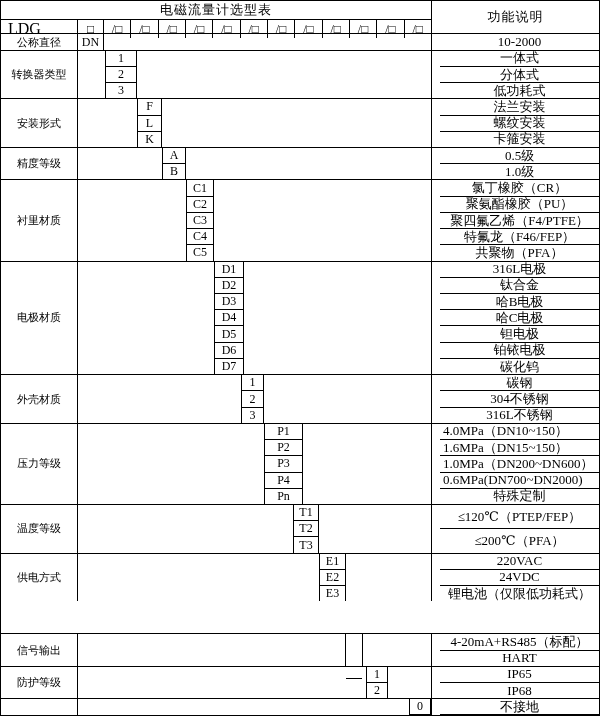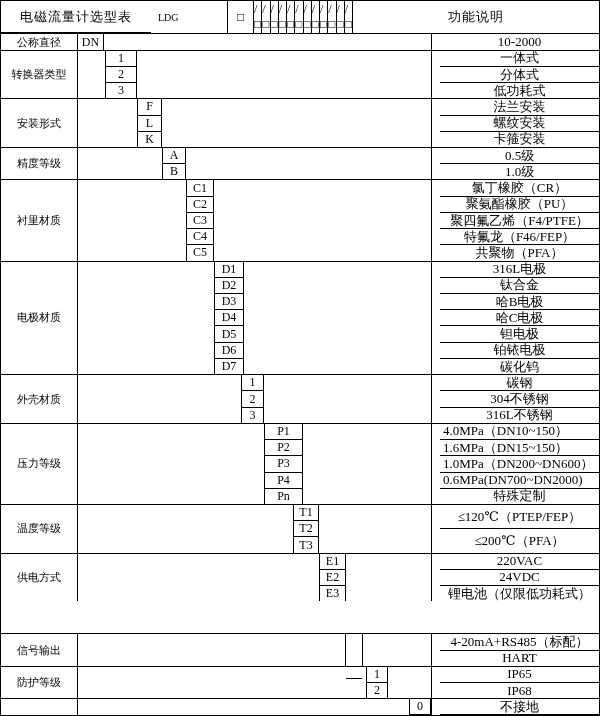--- a/index.html
+++ b/index.html
@@ -9,28 +9,28 @@
     font-family:"Liberation Serif","DejaVu Serif",serif;
     color:#000;
   }
   .table {
     position:relative; width:600px; height:716px;
     border:1px solid #000; background:#fff;
     display:flex; flex-direction:column;
   }
   
   .hdr { display:flex; flex:none; }
-  .hdr-left { width:352px; border-right:1px solid #000; display:flex; flex-direction:row; }
+  .hdr-left { width:431px; border-right:1px solid #000; display:flex; flex-direction:column; }
   .title-row {
     flex:1; border-bottom:1px solid #000;
     display:flex; align-items:center; justify-content:center;
     font-size:13px; letter-spacing:1px;
   }
   .code-row { flex:1; display:flex; align-items:stretch; }
-  .ldg-cell { width:77px; border-right:1px solid #000; display:flex; align-items:center; padding-left:7px; font-size:10px; }
+  .ldg-cell { width:77px; border-right:1px solid #000; display:flex; align-items:center; padding-left:7px; font-size:16px; }
   .first-box { width:26px; border-right:1px solid #000; display:flex; align-items:center; justify-content:center; font-size:12px; }
   .slot { flex:1; border-right:1px solid #000; display:flex; align-items:center; justify-content:center; font-size:12px; overflow:hidden; }
   .slot:last-child { border-right:none; }
   .hdr-right { flex:1; display:flex; align-items:center; justify-content:center; font-size:13px; letter-spacing:1px; }
   
   .section { position:relative; border-top:1px solid #000; flex:none; }
   .sec-label {
     position:absolute; left:0; top:0; bottom:0; width:77px;
     border-right:1px solid #000;
     display:flex; align-items:center; justify-content:center;

